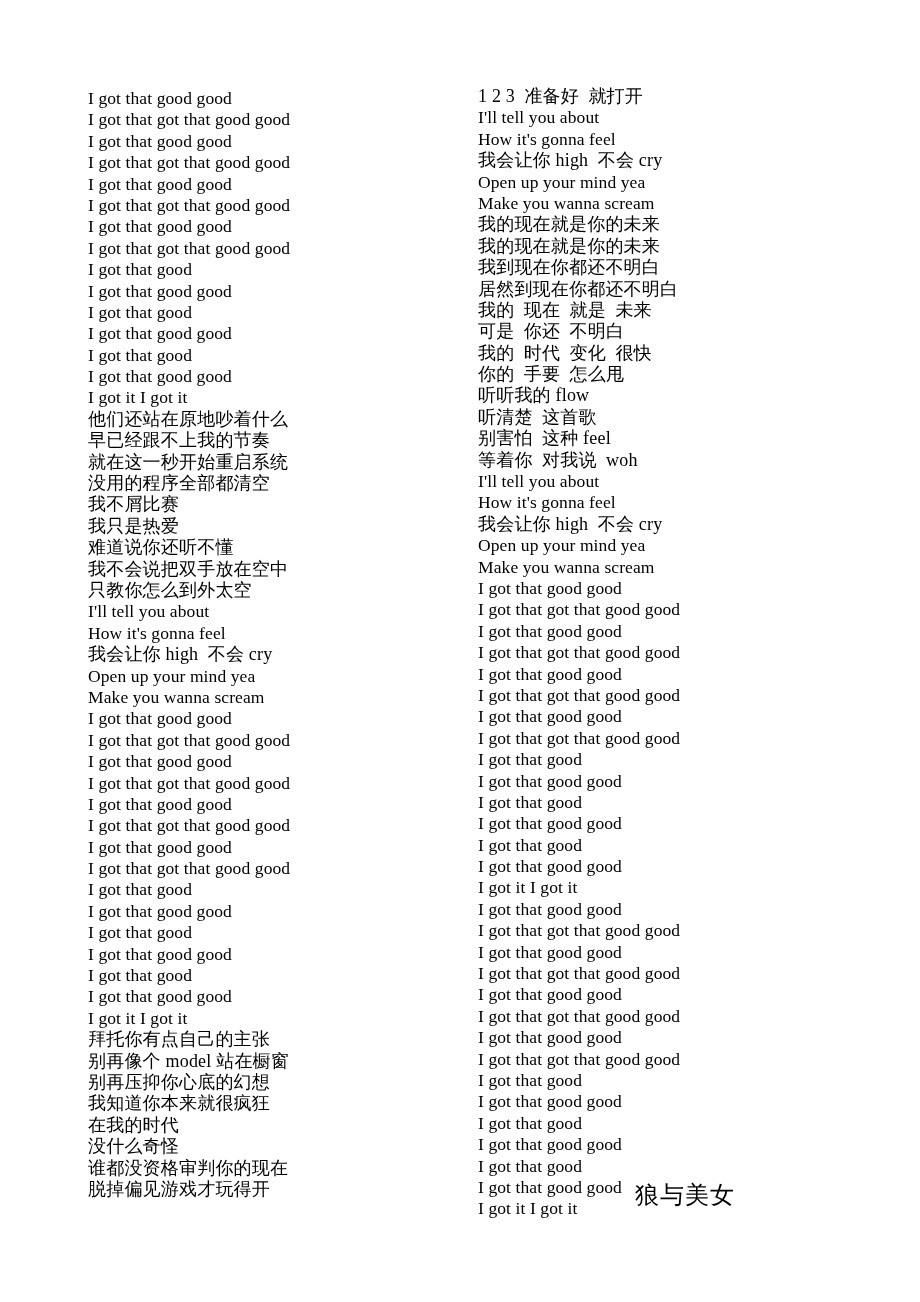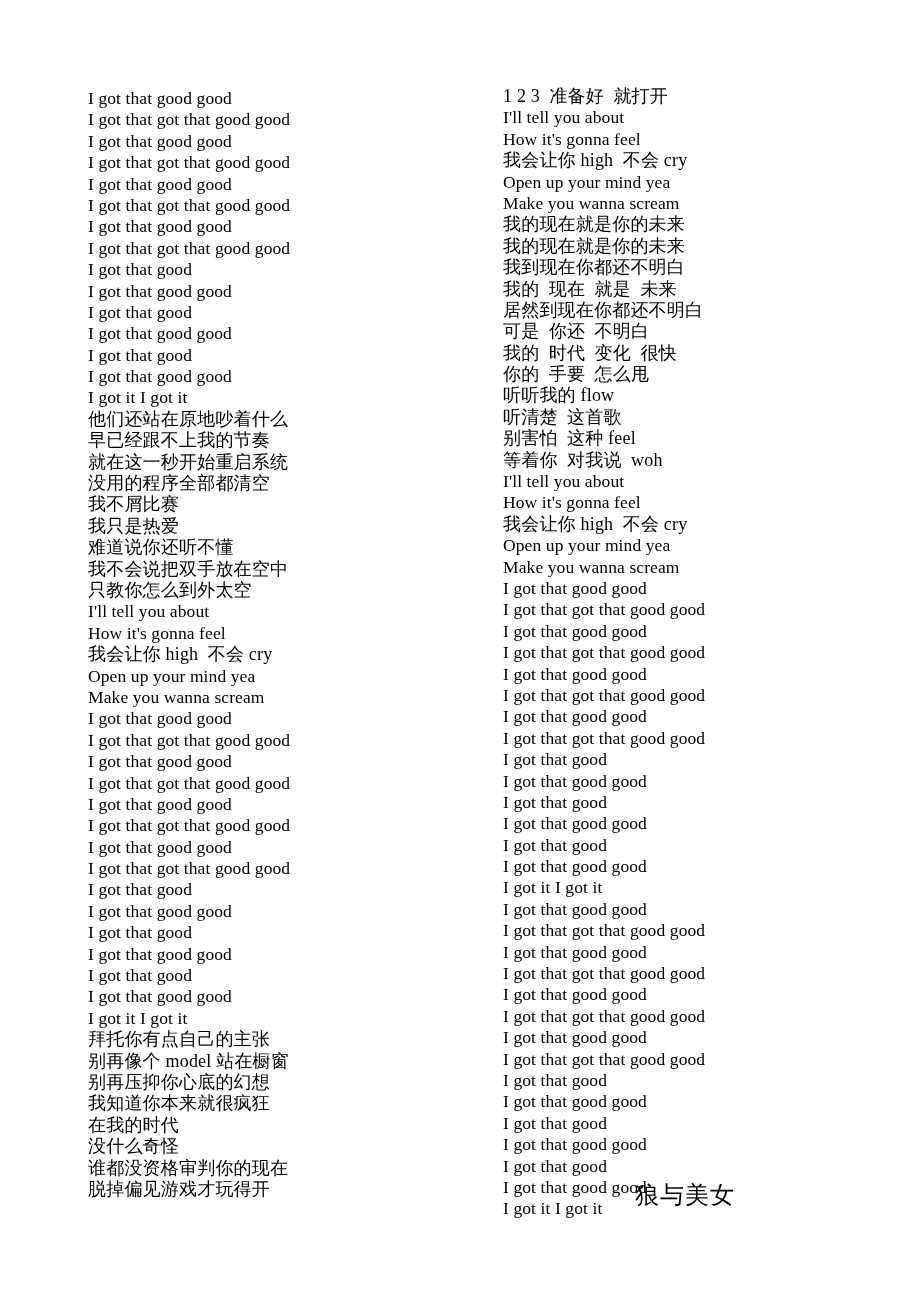--- a/index.html
+++ b/index.html
@@ -20,21 +20,21 @@
   .page {
     position: absolute;
     inset: 0;
     background: #ffffff;
   }
   .column {
     position: absolute;
     top: 0;
   }
   .col-left  { left: 88px;  width: 400px; }
-  .col-right { left: 503px; width: 400px; }
+  .col-right { left: 478px; width: 400px; }
   .col-left  .lines { padding-top: 88px; }
   .col-right .lines { padding-top: 86px; }
 
   .lyric-line {
     font-size: 17.5px;
     line-height: 21.4px;
     white-space: pre;
     letter-spacing: 0.1px;
     height: 21.4px;
   }
@@ -121,22 +121,22 @@
     <div class="lines" id="right-lines">
         <div class="lyric-line cjk">1 2 3  准备好  就打开</div>
         <div class="lyric-line">I'll tell you about</div>
         <div class="lyric-line">How it's gonna feel</div>
         <div class="lyric-line cjk">我会让你 high  不会 cry</div>
         <div class="lyric-line">Open up your mind yea</div>
         <div class="lyric-line">Make you wanna scream</div>
         <div class="lyric-line cjk">我的现在就是你的未来</div>
         <div class="lyric-line cjk">我的现在就是你的未来</div>
         <div class="lyric-line cjk">我到现在你都还不明白</div>
+        <div class="lyric-line cjk">居然到现在你都还不明白</div>
         <div class="lyric-line cjk">我的  现在  就是  未来</div>
-        <div class="lyric-line cjk">居然到现在你都还不明白</div>
         <div class="lyric-line cjk">可是  你还  不明白</div>
         <div class="lyric-line cjk">我的  时代  变化  很快</div>
         <div class="lyric-line cjk">你的  手要  怎么甩</div>
         <div class="lyric-line cjk">听听我的 flow</div>
         <div class="lyric-line cjk">听清楚  这首歌</div>
         <div class="lyric-line cjk">别害怕  这种 feel</div>
         <div class="lyric-line cjk">等着你  对我说  woh</div>
         <div class="lyric-line">I'll tell you about</div>
         <div class="lyric-line">How it's gonna feel</div>
         <div class="lyric-line cjk">我会让你 high  不会 cry</div>

